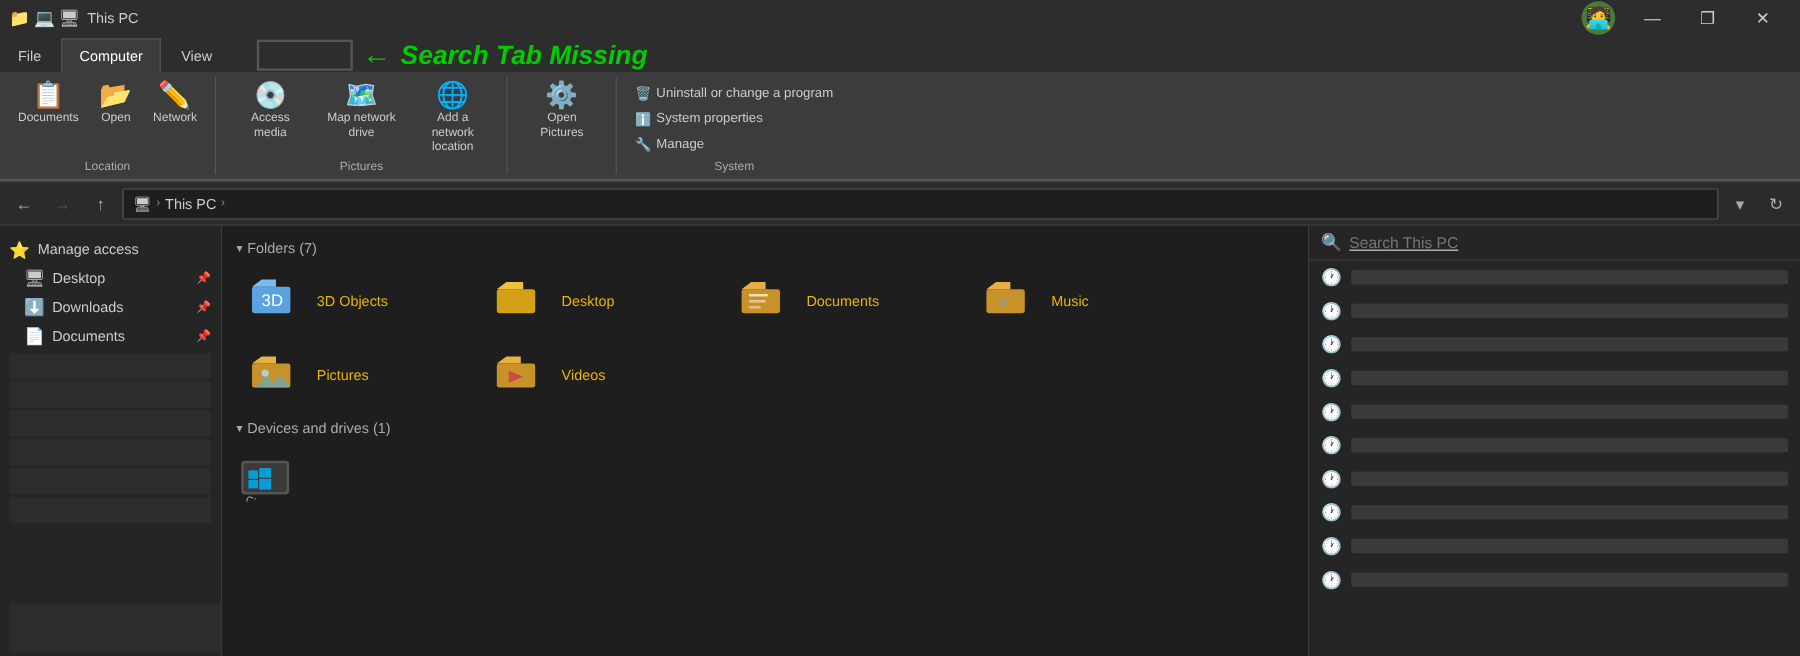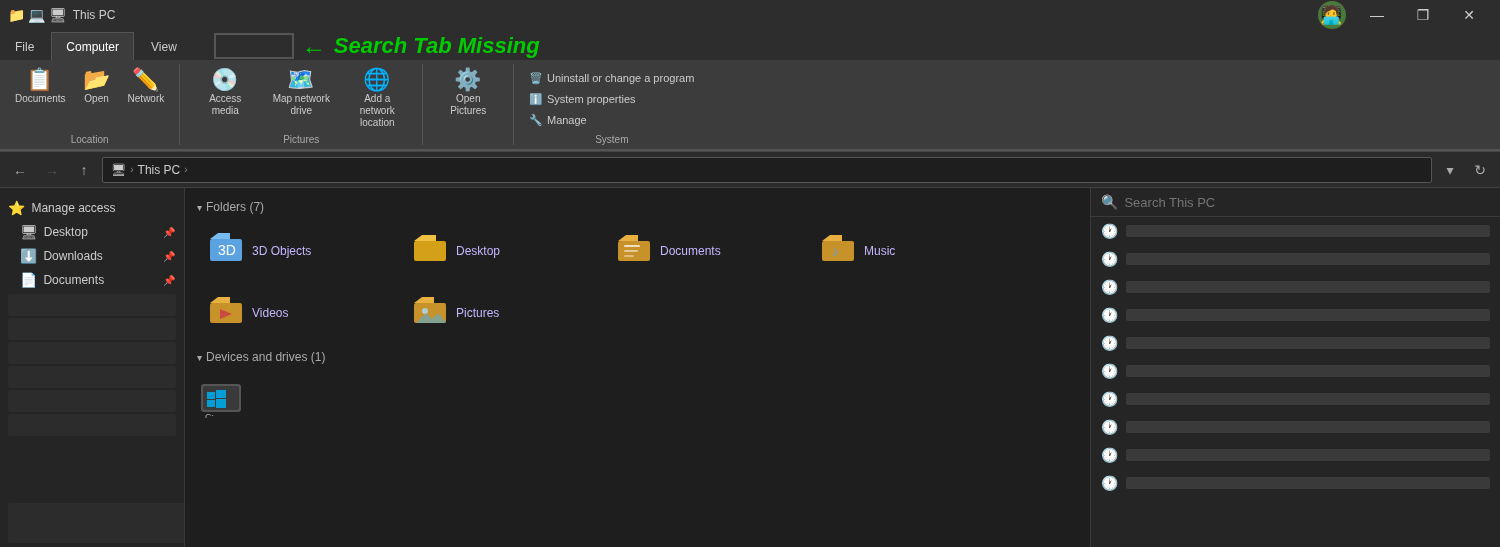--- a/index.html
+++ b/index.html
@@ -237,27 +237,27 @@
 
     .folders-grid {
       display: flex;
       flex-wrap: wrap;
       padding: 4px 12px;
       gap: 4px;
     }
     .folder-item {
       display: flex;
       align-items: center;
-      gap: 8px;
+      gap: 20px;
       padding: 6px 10px;
       cursor: pointer;
       border: 1px solid transparent;
       border-radius: 2px;
       min-width: 200px;
-      color: #c4b5fd;
+      color: #eab308;
       font-size: 12px;
     }
 
     
     .drive-item {
       display: flex;
       align-items: center;
       gap: 10px;
       padding: 8px 12px;
       cursor: pointer;
@@ -302,20 +302,21 @@
       gap: 6px;
     }
     .search-icon-panel { color: #888; font-size: 14px; }
     .search-input {
       flex: 1;
       background: transparent;
       border: none;
       color: #ccc;
       font-size: 13px;
       outline: none;
+      text-decoration: underline;
     }
 
     .search-history-list {
       display: flex;
       flex-direction: column;
       overflow-y: auto;
     }
     .search-history-item {
       display: flex;
       align-items: center;
@@ -568,36 +569,36 @@
           </svg>
         </span>
         <span>Music</span>
       </div>
 
       <div class="folder-item">
         <span style="font-size:32px;">
           <svg width="36" height="36" viewBox="0 0 36 36">
             <rect x="2" y="12" width="32" height="20" rx="2" fill="#c8922a"></rect>
             <polygon points="2,12 10,6 22,6 22,12" fill="#e8b040"></polygon>
-            <polygon points="12,18 12,28 24,23" fill="#cc4444" opacity="0.9"></polygon>
+            <circle cx="13" cy="20" r="3" fill="#aaddff" opacity="0.8"></circle>
+            <polygon points="4,32 14,22 20,28 26,22 34,32" fill="#6ab" opacity="0.7"></polygon>
           </svg>
         </span>
-        <span>Videos</span>
+        <span>Pictures</span>
       </div>
 
       <div class="folder-item">
         <span style="font-size:32px;">
           <svg width="36" height="36" viewBox="0 0 36 36">
             <rect x="2" y="12" width="32" height="20" rx="2" fill="#c8922a"></rect>
             <polygon points="2,12 10,6 22,6 22,12" fill="#e8b040"></polygon>
-            <circle cx="13" cy="20" r="3" fill="#aaddff" opacity="0.8"></circle>
-            <polygon points="4,32 14,22 20,28 26,22 34,32" fill="#6ab" opacity="0.7"></polygon>
+            <polygon points="12,18 12,28 24,23" fill="#cc4444" opacity="0.9"></polygon>
           </svg>
         </span>
-        <span>Pictures</span>
+        <span>Videos</span>
       </div>
     </div>
 
     <div class="section-header">
       <span class="section-header-chevron">▾</span>
       <span>Devices and drives (1)</span>
     </div>
 
     <div class="drive-item">
       <div class="drive-icon">

